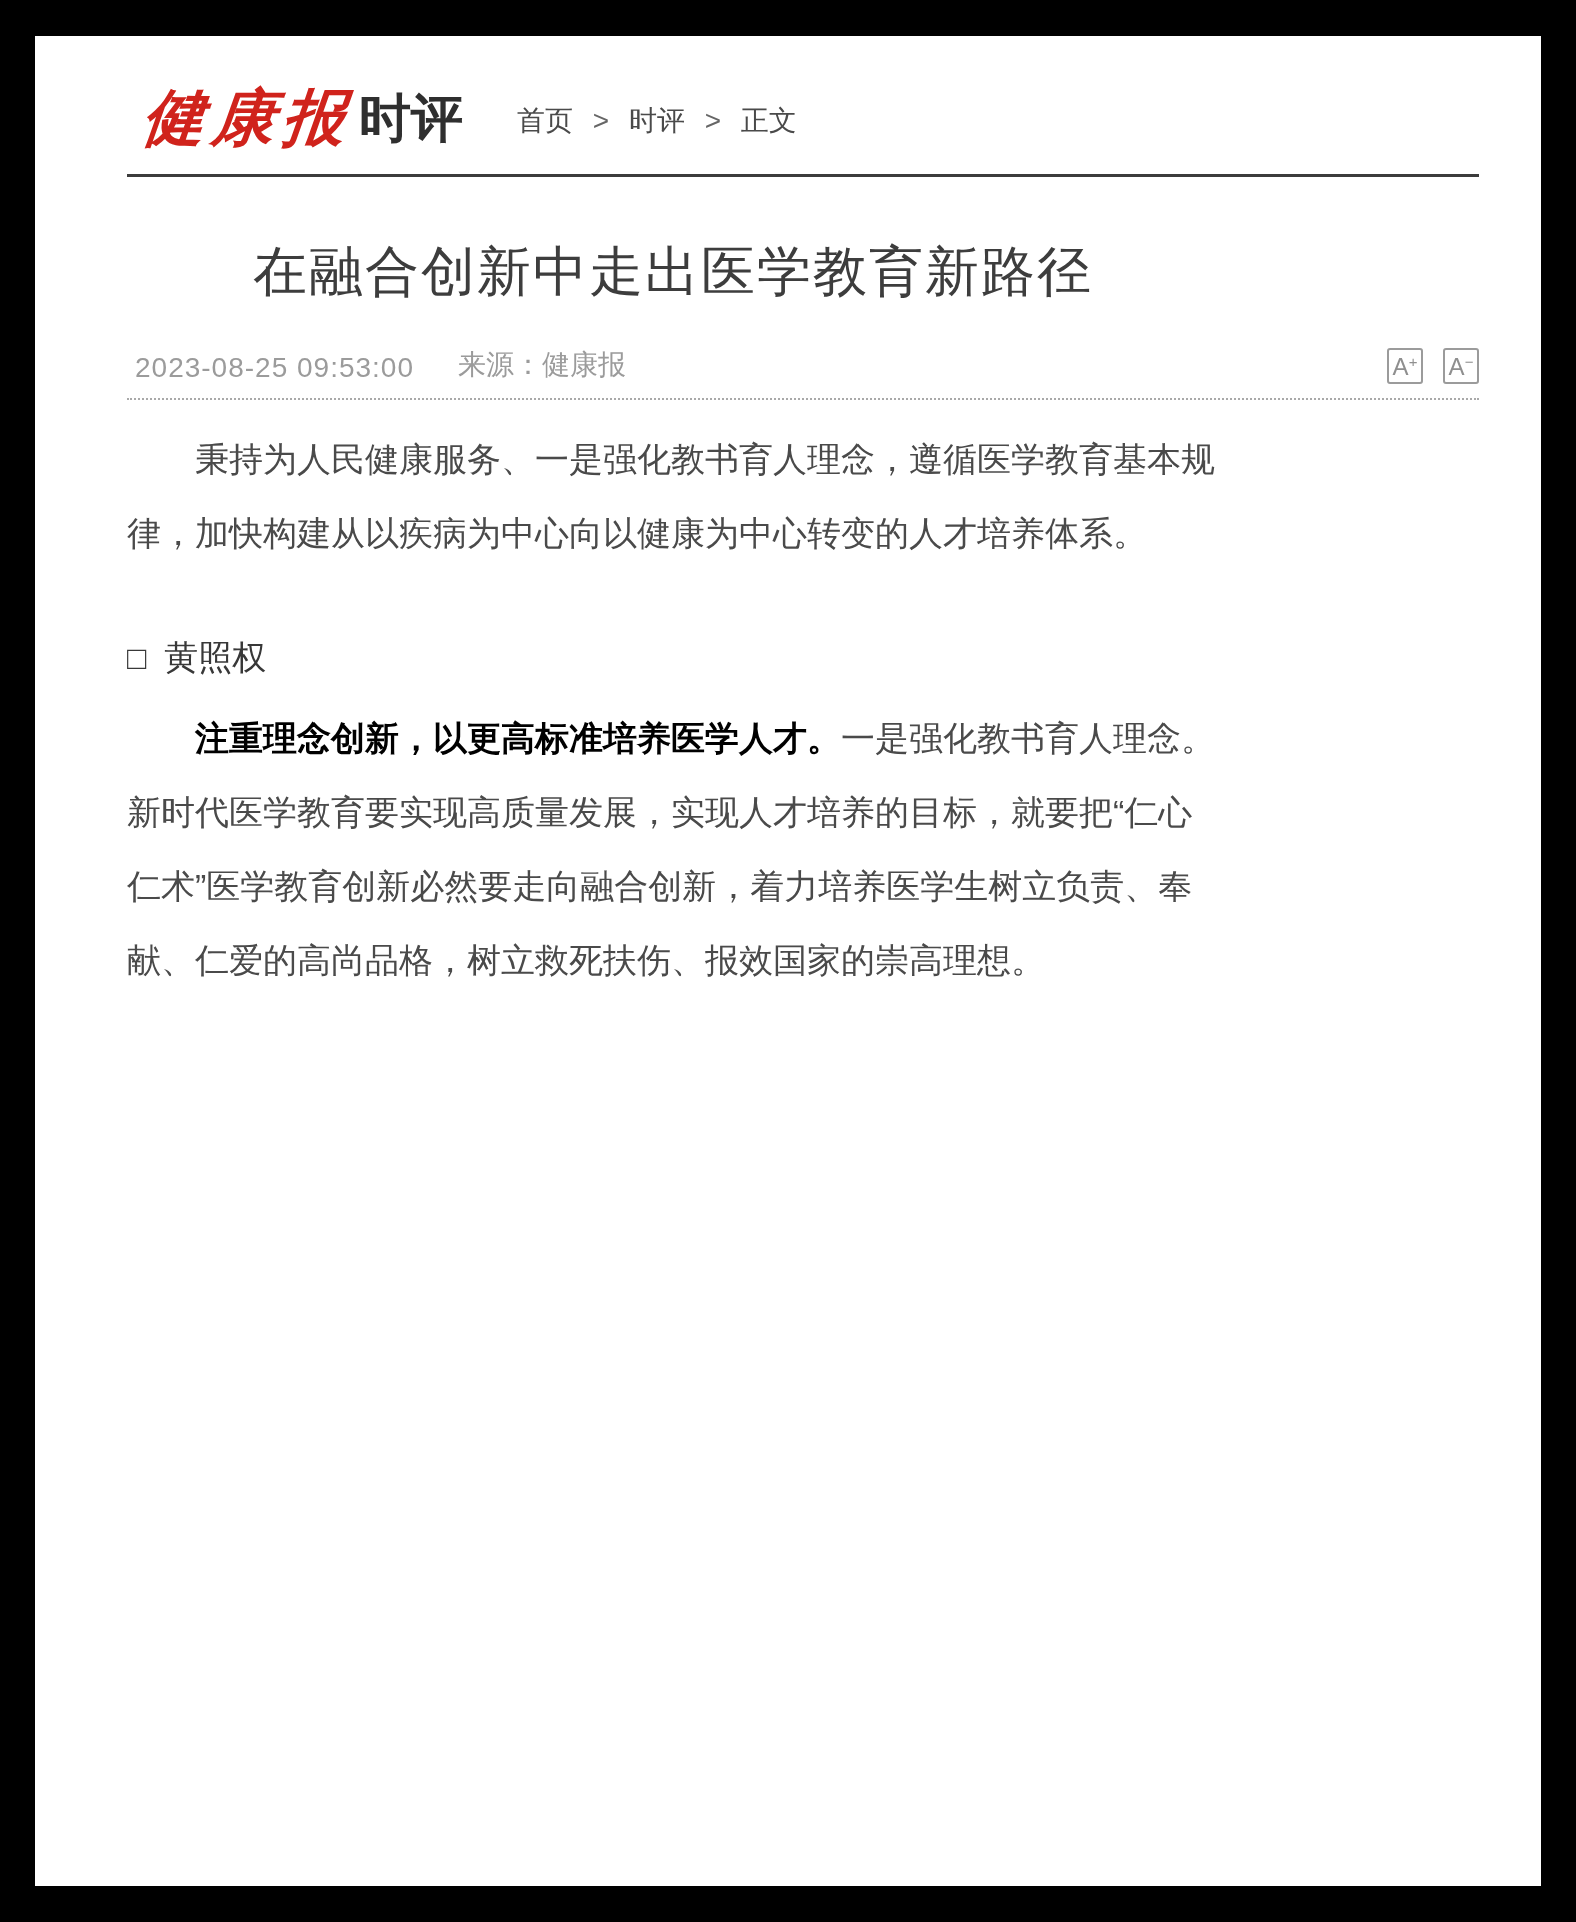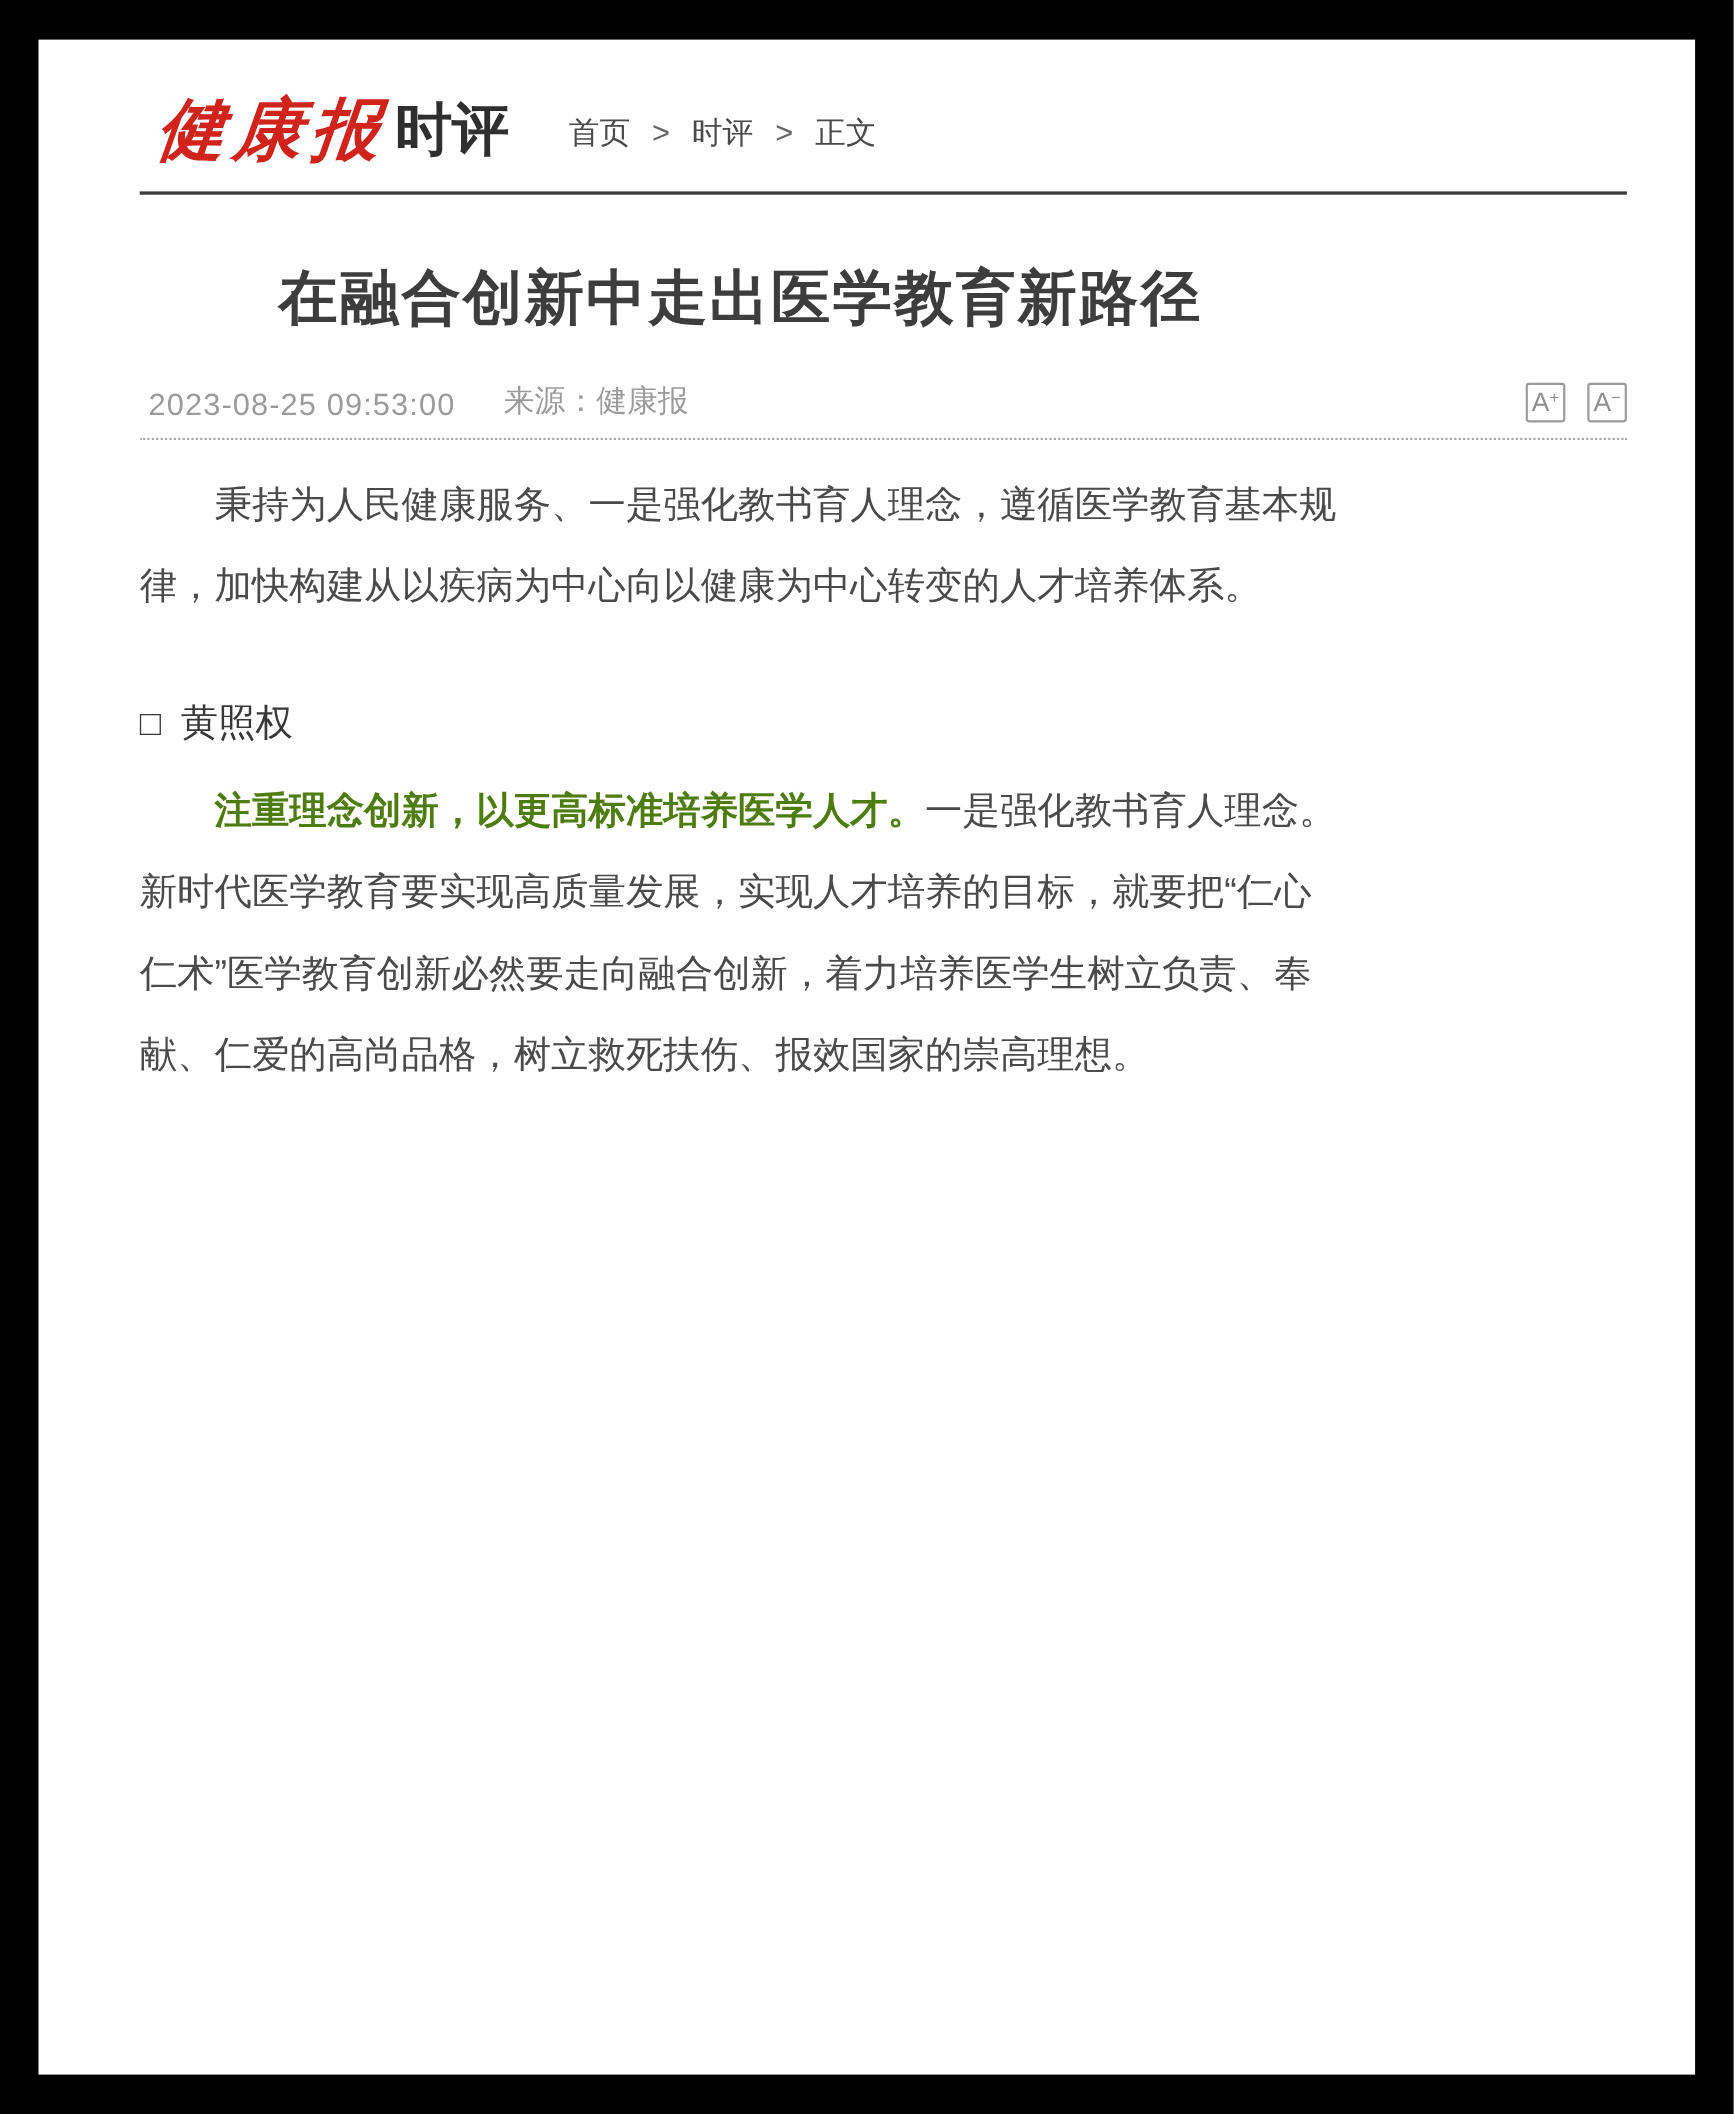--- a/index.html
+++ b/index.html
@@ -52,21 +52,21 @@
   }
   .breadcrumb .crumb { cursor: pointer; }
   .breadcrumb .sep { margin: 0 12px; color: #666; }
   
   .article-title {
     width: 1092px;
     text-align: center;
     font-size: 54px;
     line-height: 1.35;
     color: #3d3d3d;
-    font-weight: bold;
+    font-weight: normal;
     letter-spacing: 2px;
     margin: 58px 0 0 0;
   }
   
   .meta-row {
     display: flex;
     align-items: flex-end;
     margin-top: 38px;
     color: #9b9b9b;
     font-size: 28px;
@@ -103,21 +103,21 @@
   }
   .article-body p { margin: 0 0 72px 0; text-indent: 2em; }
   .article-body p.lead { margin-bottom: 50px; }
   .author-line {
     text-indent: 0 !important;
     font-weight: normal;
     color: #383838;
     margin-bottom: 6px !important;
   }
   .author-marker { margin-right: 18px; font-size: 32px; }
-  .bold-lead { font-weight: bold; color: #4d7c0f; }
+  .bold-lead { font-weight: bold; color: #000000; }
 </style>
 </head>
 <body>
 
 <div class="page">
 
   <div class="header-row">
     <div class="logo">健康报</div>
     <div class="section-title">时评</div>
     <div class="breadcrumb">

